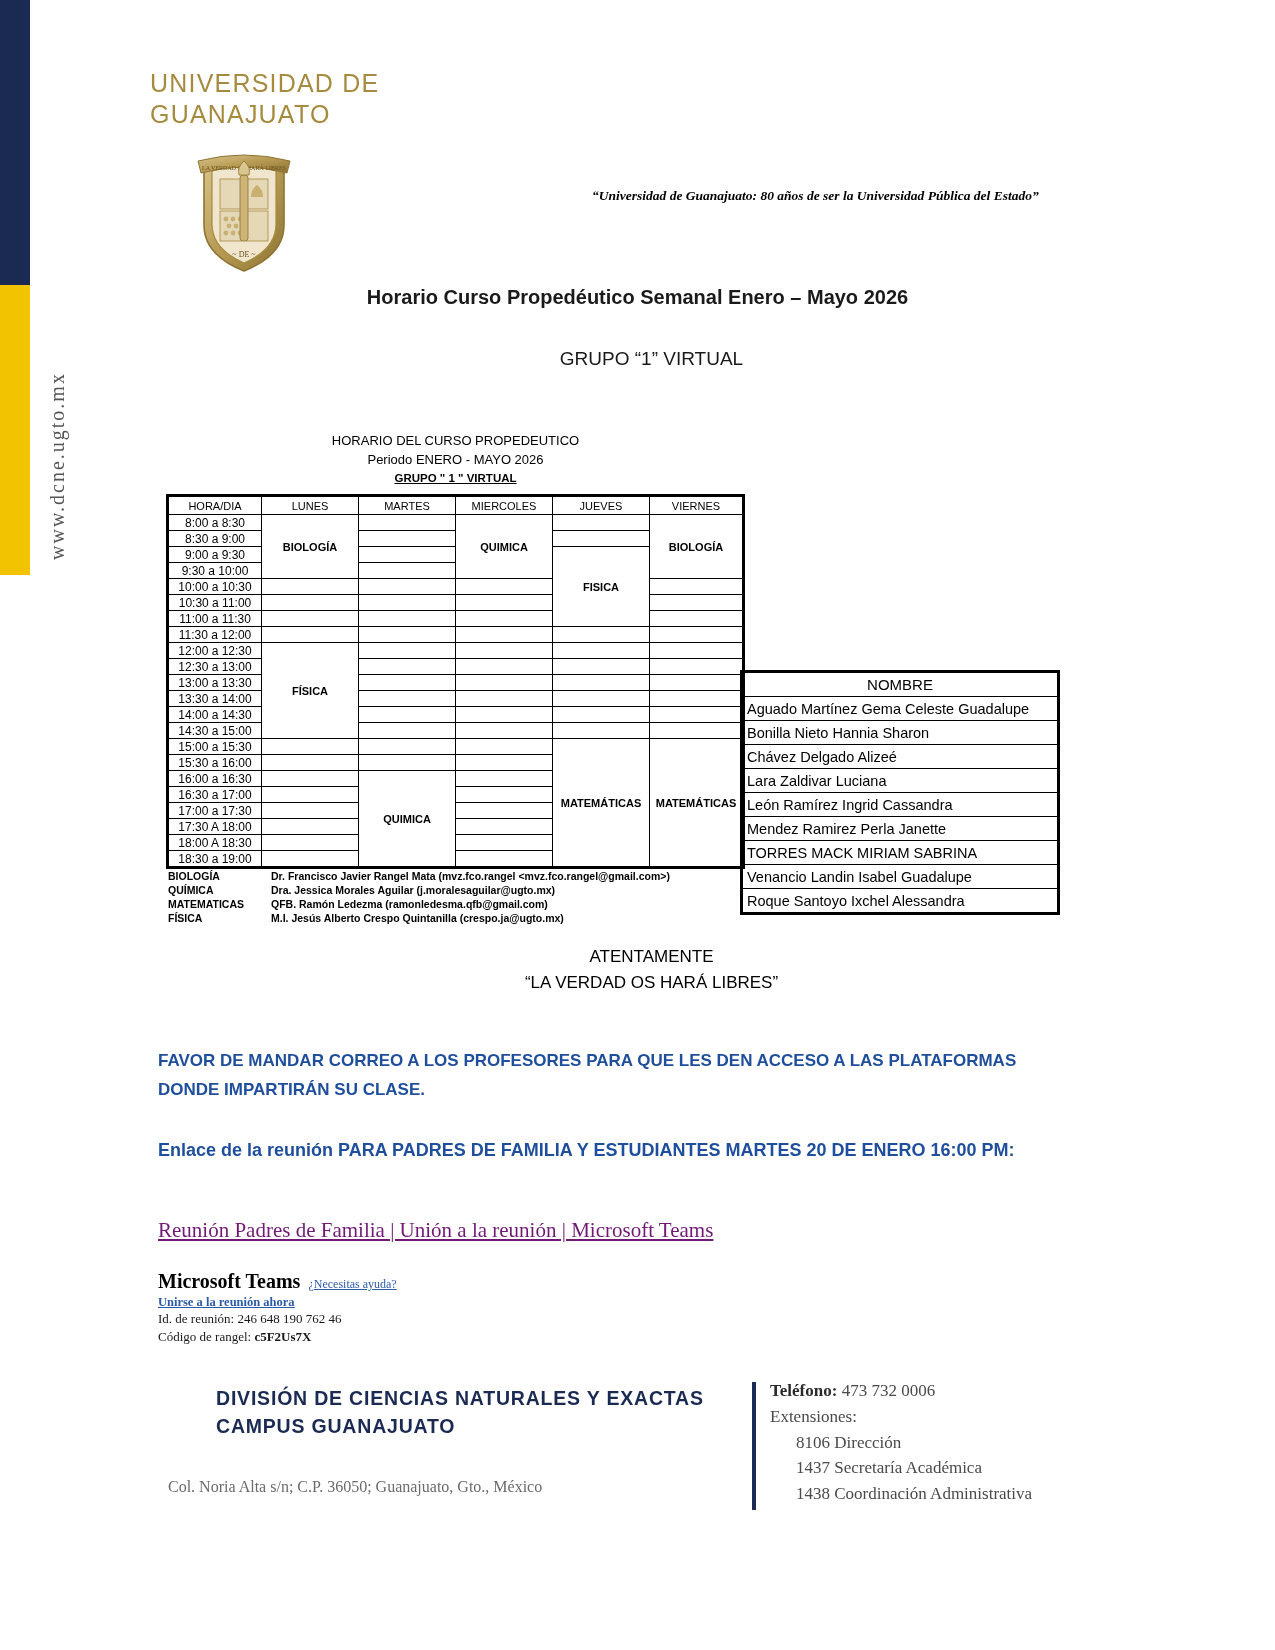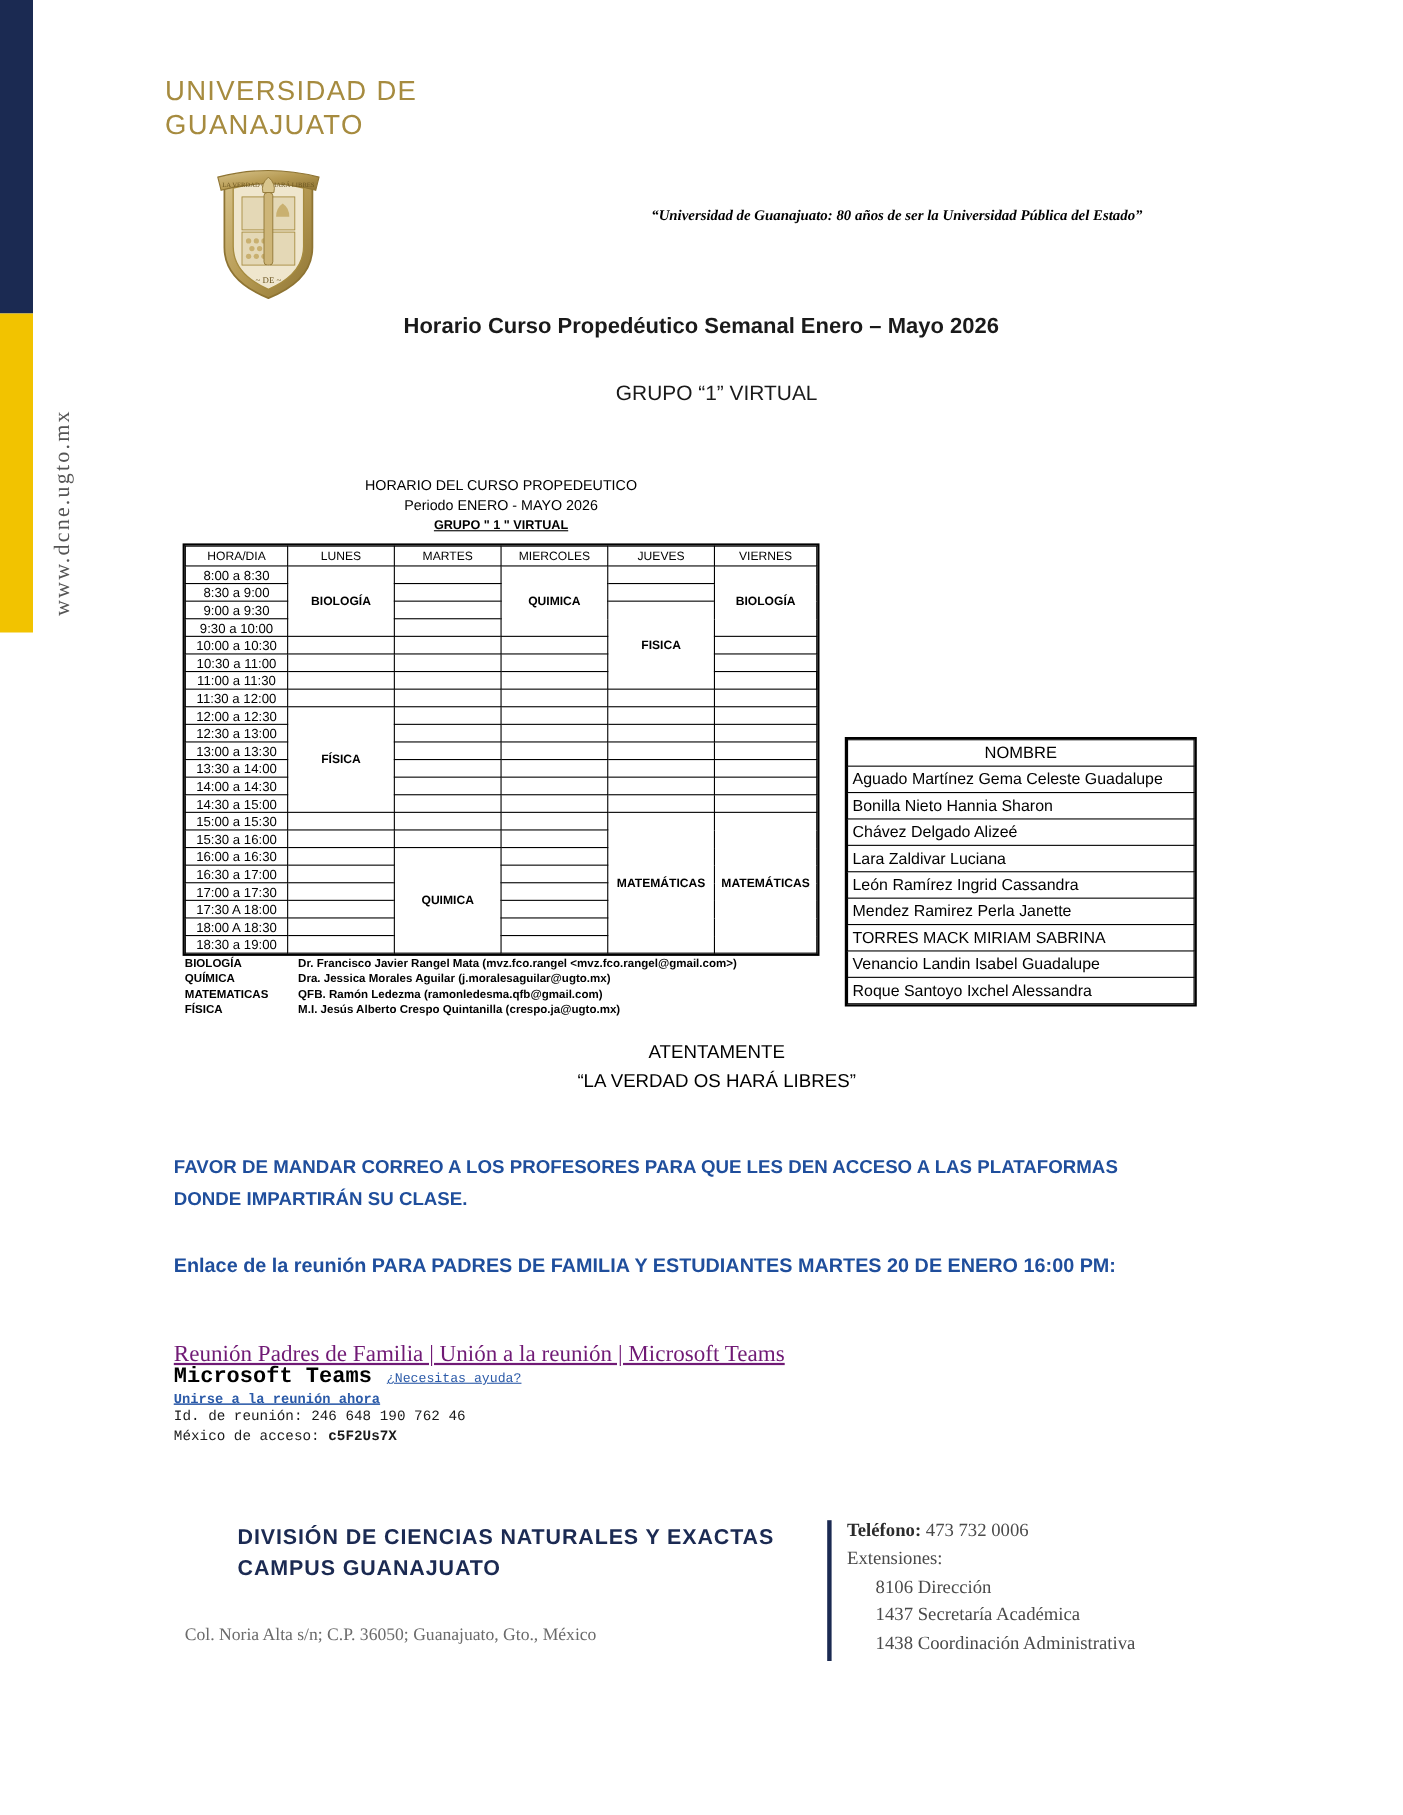--- a/index.html
+++ b/index.html
@@ -161,21 +161,20 @@
   .profs .info {
     font-weight: bold;
   }
 
   
   .names-wrap {
     position: absolute;
     left: 742px;
     top: 672px;
     width: 316px;
-    margin-left: 28px;
   }
   table.names {
     border-collapse: collapse;
     width: 316px;
     outline: 2px solid #000;
   }
   table.names th, table.names td {
     border: 1px solid #000;
     font-size: 14.5px;
     font-weight: normal;
@@ -231,22 +230,22 @@
     font-family: "Liberation Serif", serif;
     font-size: 21px;
     color: #701a75;
     text-decoration: underline;
   }
 
   
   .teams-box {
     position: absolute;
     left: 158px;
-    top: 1240px;
-    font-family: Liberation Mono, monospace;
+    top: 1270px;
+    font-family: Liberation Serif, serif;
     color: #000;
   }
   .teams-title {
     font-size: 20px;
     font-weight: bold;
     display: inline;
   }
   .teams-help {
     font-size: 12px;
     color: #2b5aa8;
@@ -595,21 +594,21 @@
   <div>
     <span class="teams-title">Microsoft Teams</span>
     <a class="teams-help" href="#">¿Necesitas ayuda?</a>
   </div>
   <div class="teams-join"><a href="#" style="color:inherit;text-decoration:underline">Unirse a la reunión ahora</a></div>
   <div class="teams-meta">
     <span>Id. de reunión:</span>
     <span>246 648 190 762 46</span>
   </div>
   <div class="teams-meta">
-    <span>México de acceso:</span>
+    <span>Código de rangel:</span>
     <b>c5F2Us7X</b>
   </div>
 </div>
 
 <div class="footer-title">
   <div>DIVISIÓN DE CIENCIAS NATURALES Y EXACTAS</div>
   <div>CAMPUS GUANAJUATO</div>
 </div>
 <div class="footer-addr">Col. Noria Alta s/n; C.P. 36050; Guanajuato, Gto., México</div>
 <div class="footer-rule"></div>

